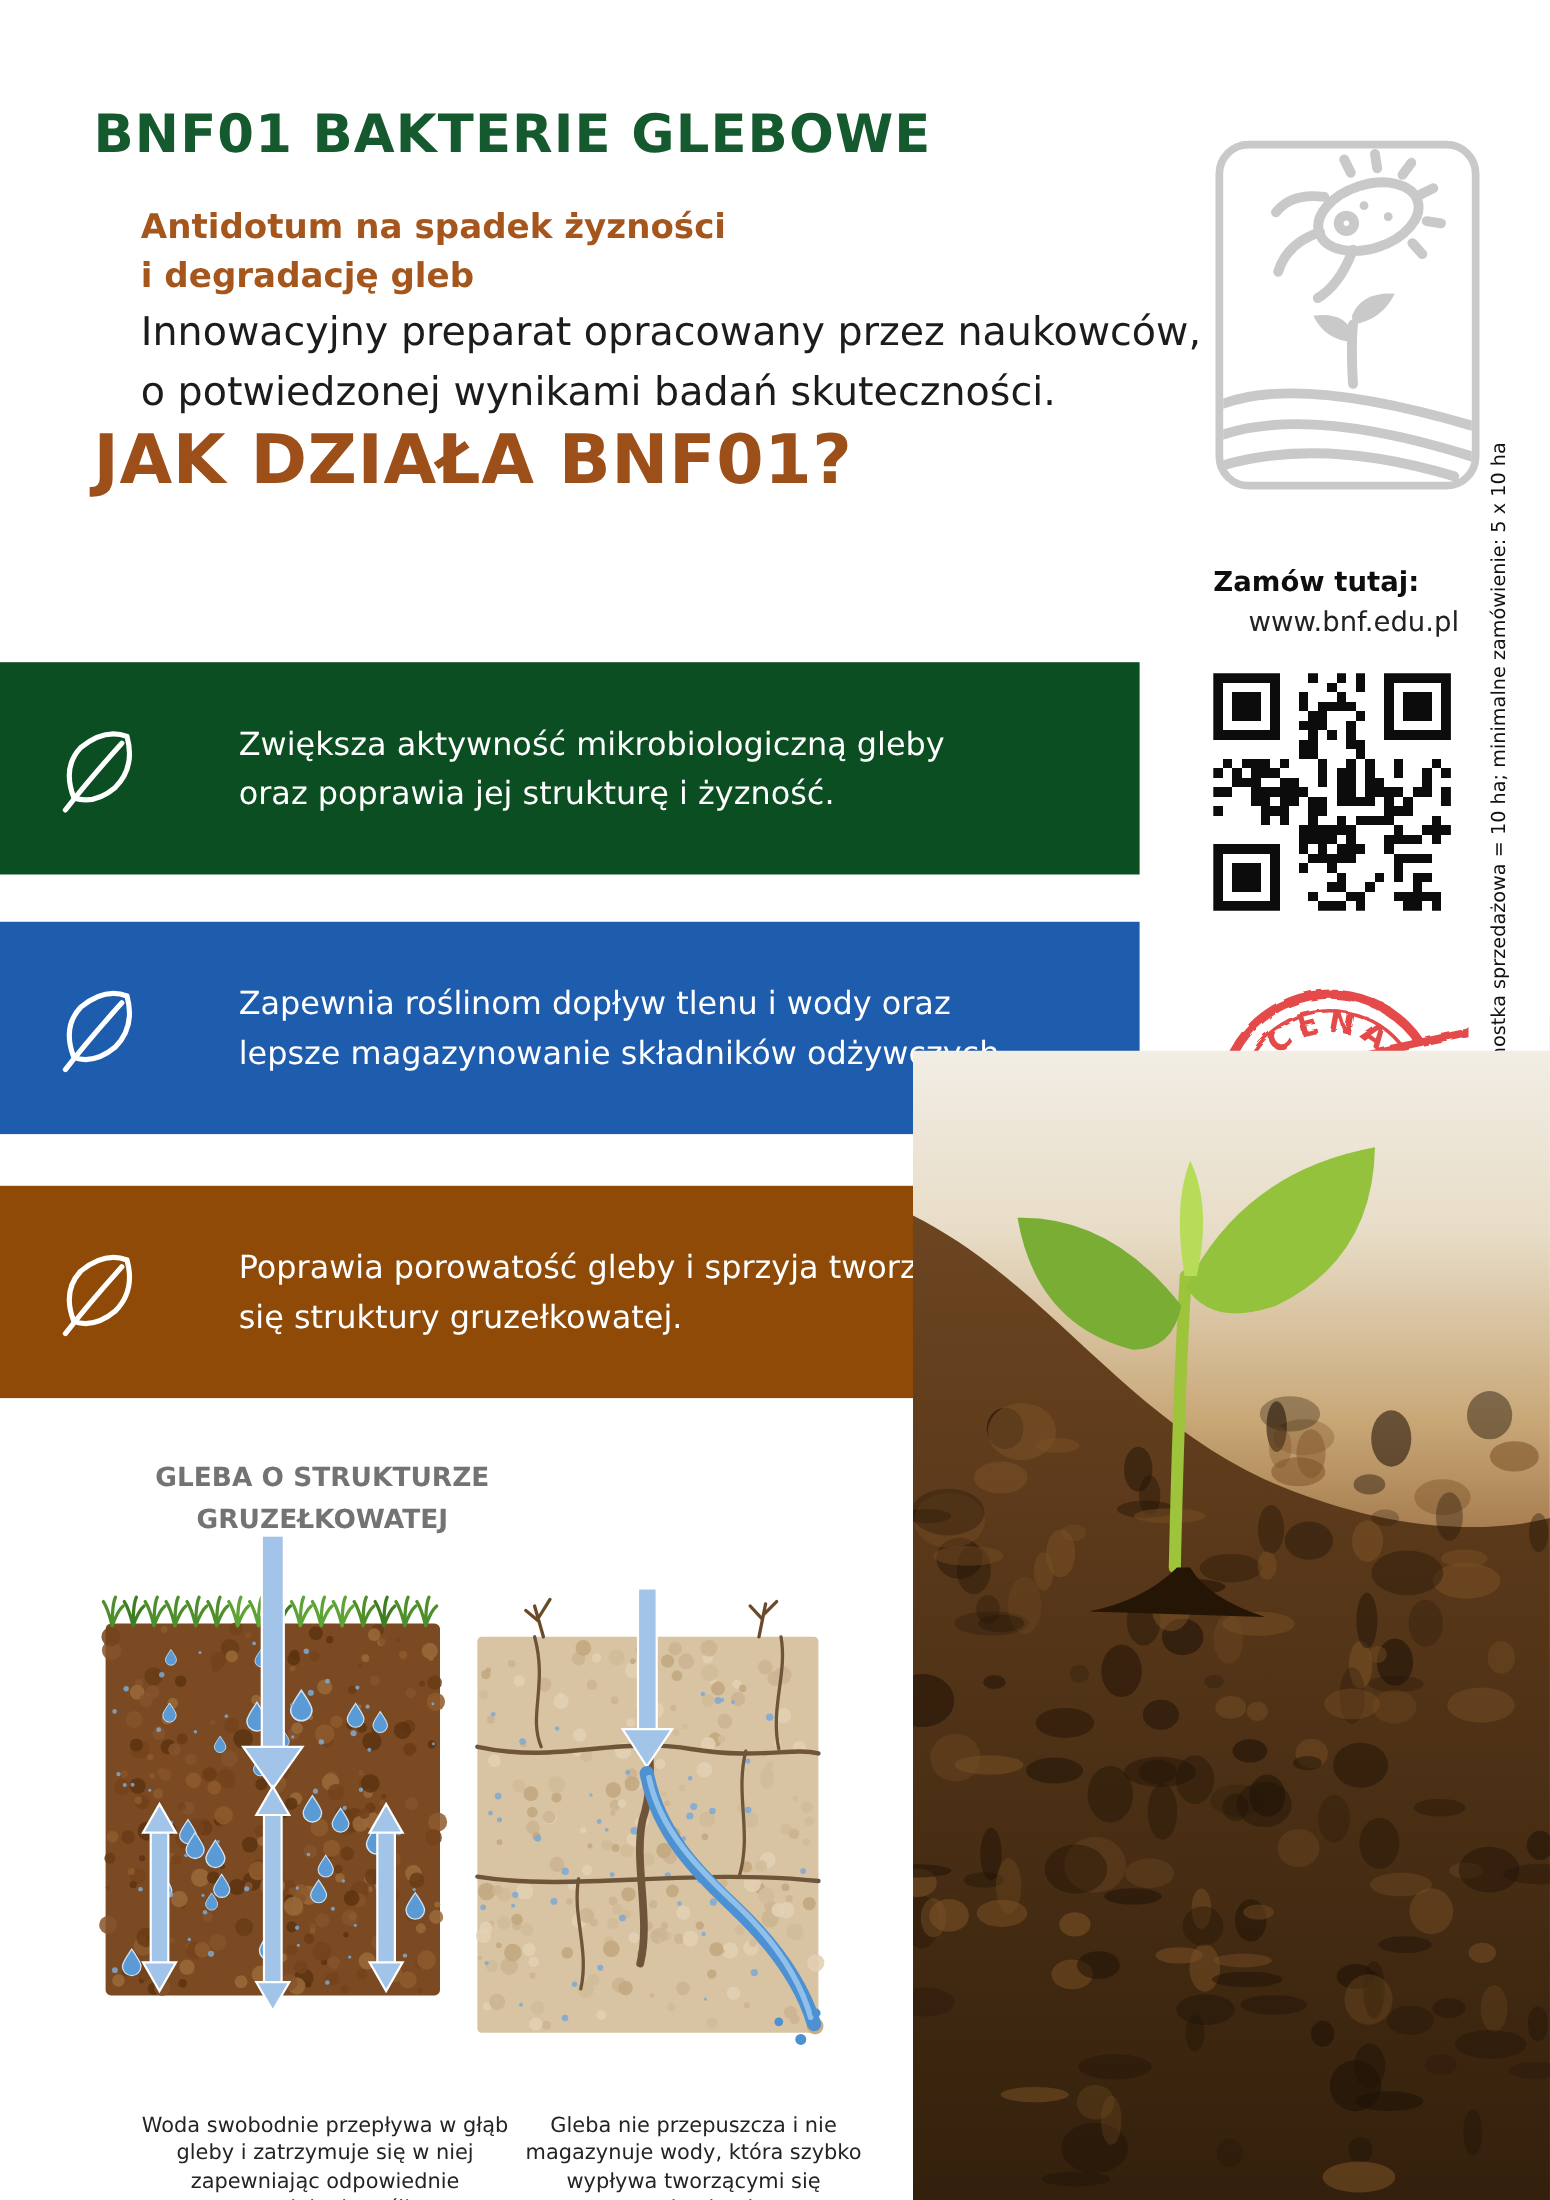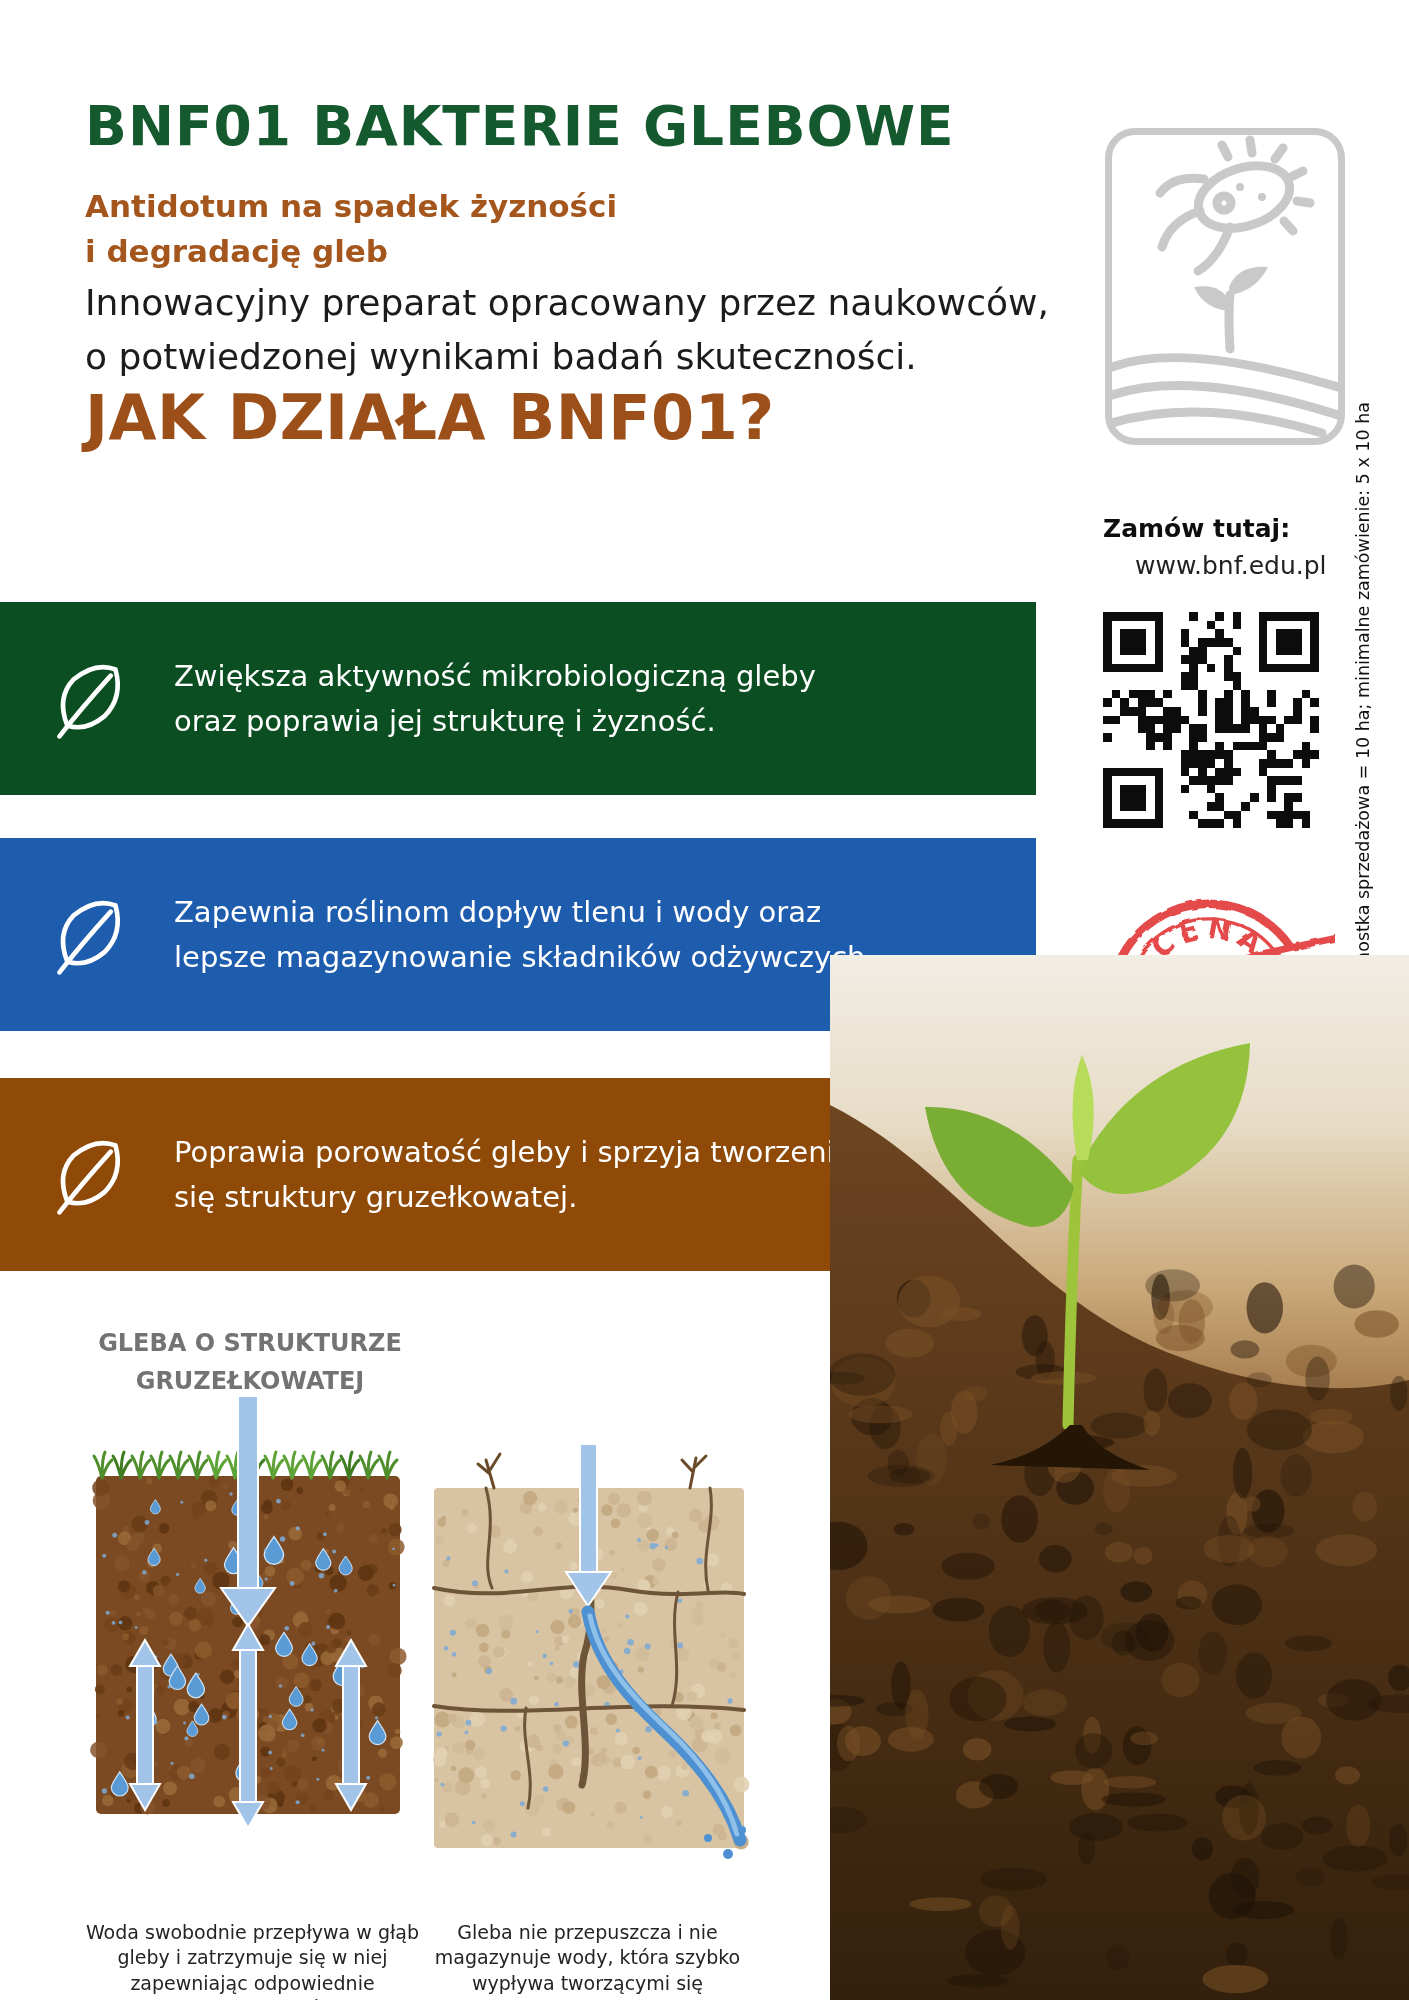--- a/index.html
+++ b/index.html
@@ -1,21 +1,21 @@
 <!DOCTYPE html>
 <html><head>
 <meta charset="utf-8">
 <style>
   html,body{margin:0;padding:0;background:#888;}
   #page{position:relative;width:1409px;height:2000px;background:#ffffff;overflow:hidden;
         font-family:"DejaVu Sans","Liberation Sans",sans-serif;}
   .abs{position:absolute;}
-  .pre{white-space:pre-line;}
-
-  #title{left:85px;top:94px;font-size:55px;font-weight:800;color:#15592f;letter-spacing:1px;}
+  .pre{white-space:pre-line;margin-left:43px;}
+
+  #title{left:85px;top:94px;font-size:48px;font-weight:800;color:#15592f;letter-spacing:1px;}
   #subtitle{left:85px;top:184px;font-size:31px;font-weight:bold;color:#a4561d;line-height:1.45;}
   #intro{left:85px;top:276px;font-size:36px;color:#1c1c1c;line-height:1.5;}
   #how-heading{left:85px;top:381px;font-size:62px;font-weight:800;color:#9d4f1a;letter-spacing:.5px;}
 
   .benefit{left:0;width:1036px;height:193px;display:flex;align-items:center;gap:46px;
            padding-left:50px;box-sizing:border-box;}
   .benefit .txt{font-size:29px;color:#ffffff;line-height:1.55;}
   .leafwrap{width:78px;height:84px;flex:0 0 auto;}
 
   #icon-box{left:1105px;top:128px;width:240px;height:317px;border:7px solid #c9c9c9;

